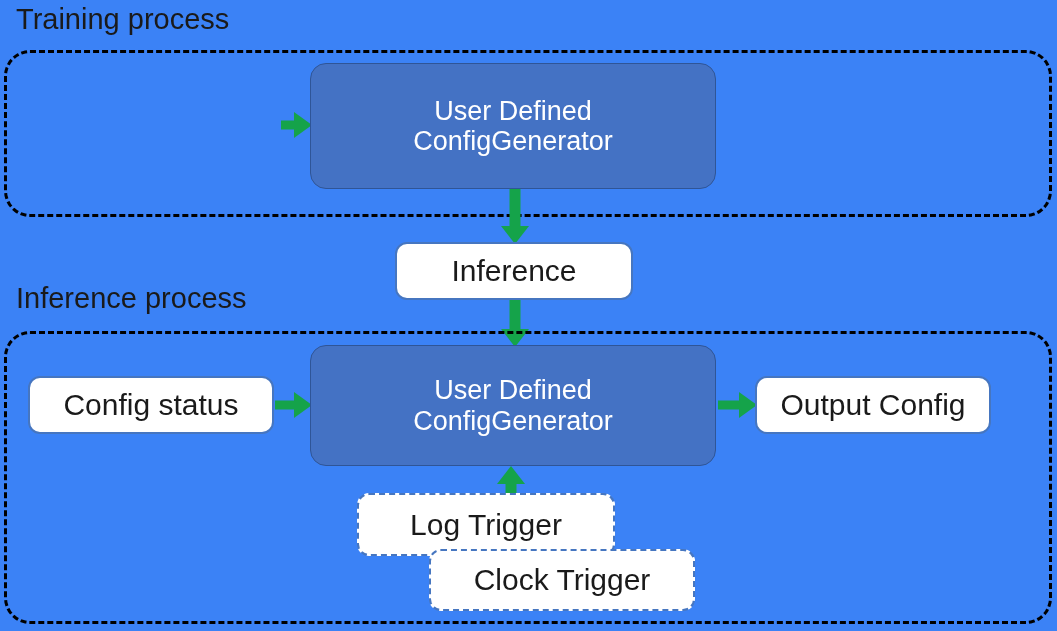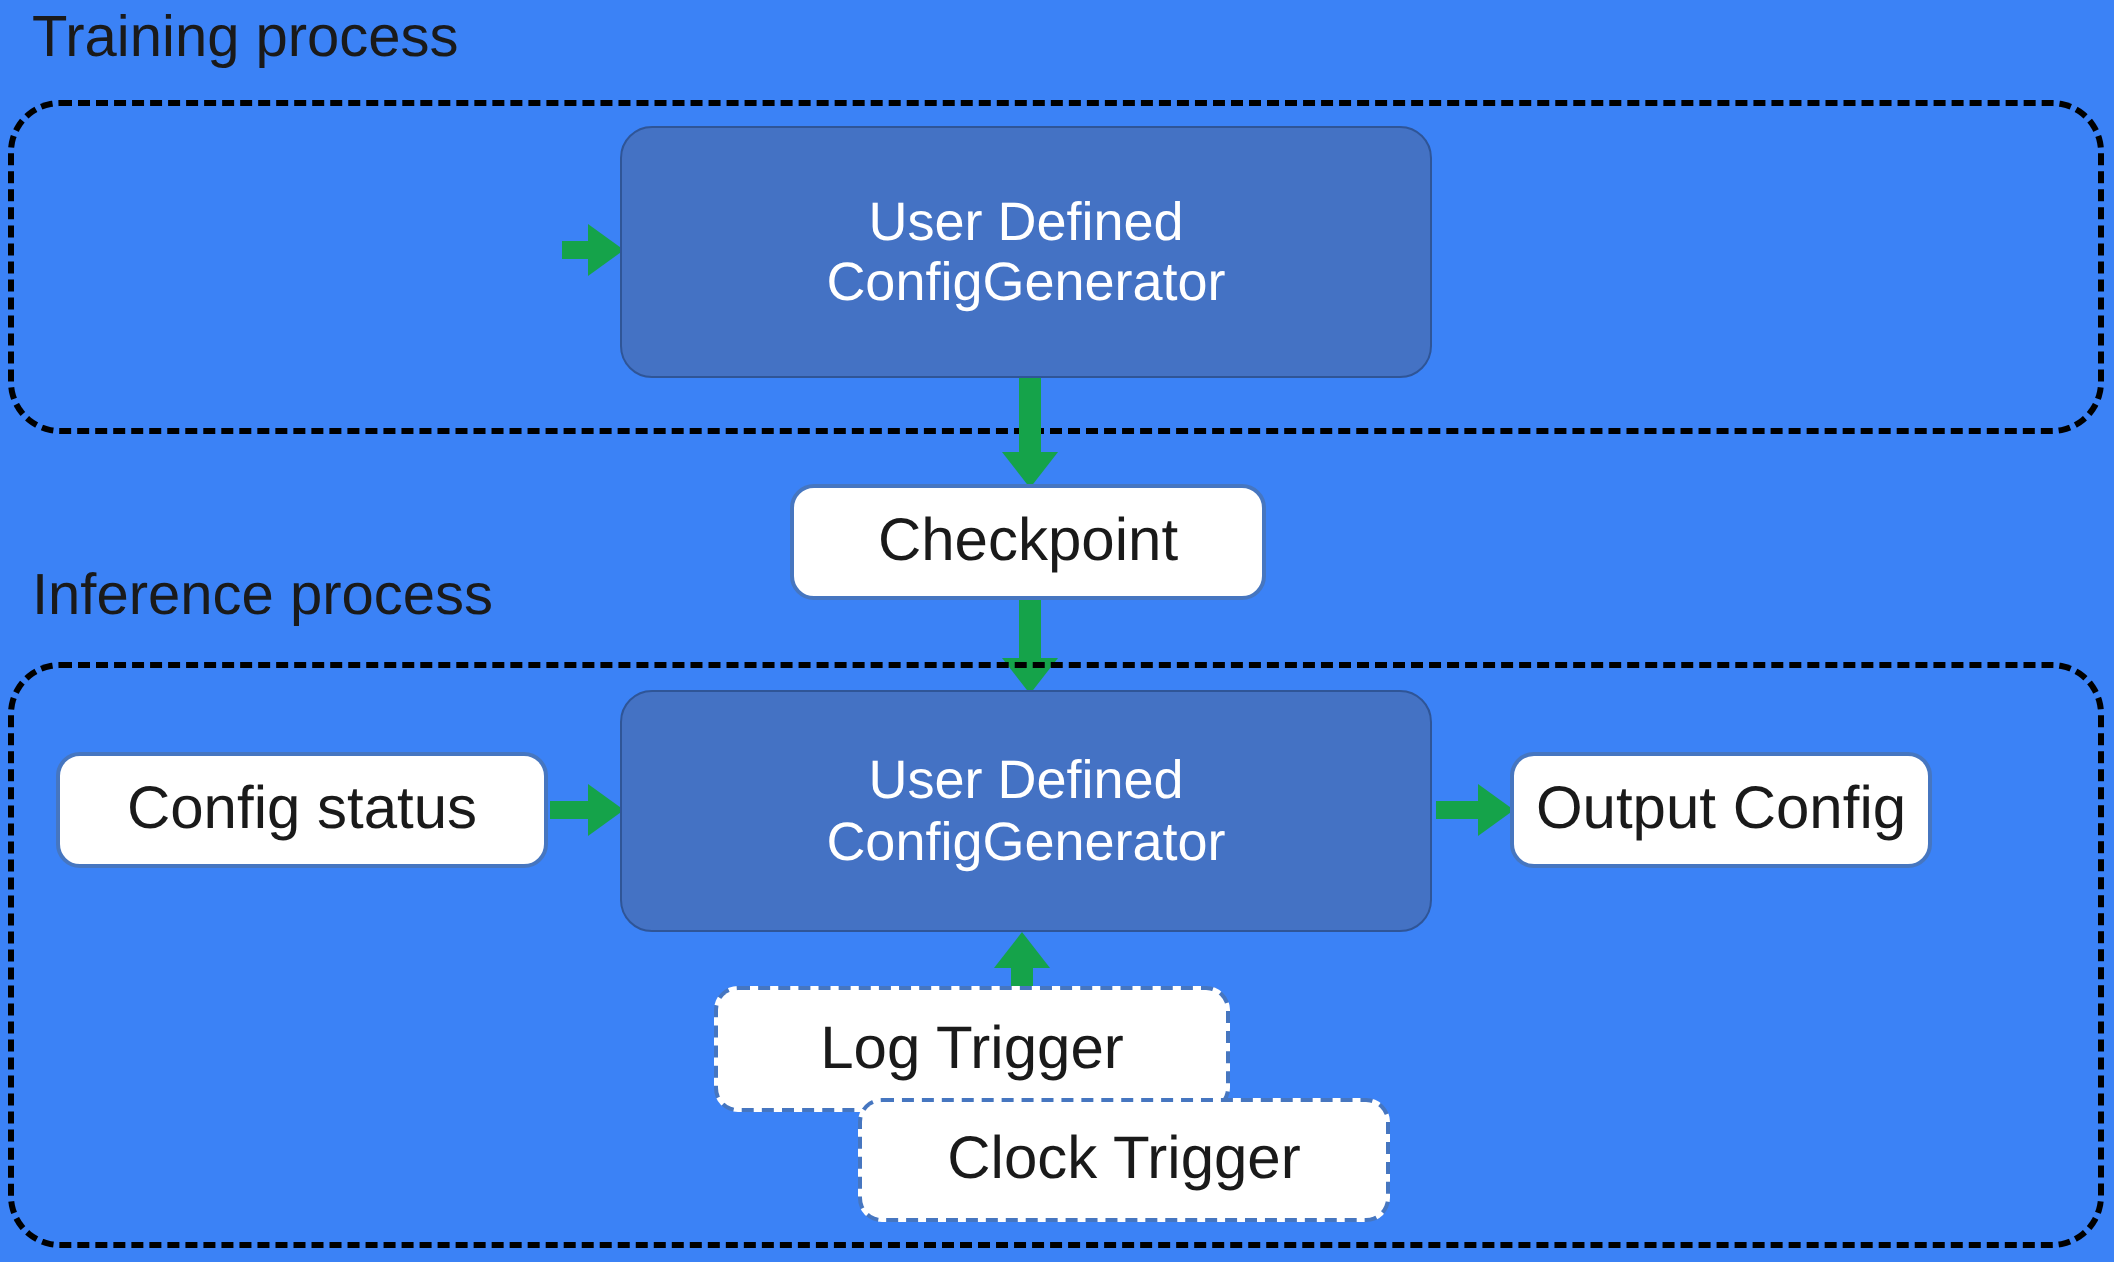--- a/index.html
+++ b/index.html
@@ -70,21 +70,21 @@
     border: 2px dashed #4676C0;
     border-radius: 12px;
   }
 
   
   #node-training-data  { left: 40px;  top: 96px;  width: 240px; height: 58px; }
   #node-cfg-train      { left: 310px; top: 63px;  width: 406px; height: 126px; }
   #node-checkpoint     { left: 395px; top: 242px; width: 238px; height: 58px; }
   #node-current-status { left: 28px;  top: 376px; width: 246px; height: 58px; }
   #node-cfg-infer      { left: 310px; top: 345px; width: 406px; height: 121px; }
-  #node-output-config  { left: 755px; top: 376px; width: 211px; height: 58px; }
+  #node-output-config  { left: 755px; top: 376px; width: 236px; height: 58px; }
   #node-log-trigger    { left: 357px; top: 493px; width: 258px; height: 63px; z-index: 3; }
   #node-clock-trigger  { left: 429px; top: 549px; width: 266px; height: 62px; z-index: 4; }
 
   .node .label { padding: 0 6px; }
 
   
   .arrow { position: absolute; }
   .arrow .shaft { position: absolute; background: #15A34A; }
   .arrow .head  { position: absolute; width: 0; height: 0; }
 
@@ -147,21 +147,21 @@
       <span>ConfigGenerator</span>
     </span>
   </div>
 
   <div class="arrow down" id="arrow-cfg-to-ckpt">
     <span class="shaft"></span>
     <span class="head"></span>
   </div>
 
   <div class="node plain" id="node-checkpoint">
-    <span class="label">Checkpoint</span>
+    <span class="label">Inference</span>
   </div>
 
   <div class="arrow down" id="arrow-ckpt-to-cfg">
     <span class="shaft"></span>
     <span class="head"></span>
   </div>
 
   <div class="section-title" id="title-inference">Inference process</div>
 
   <div class="process-container" id="container-inference"></div>

